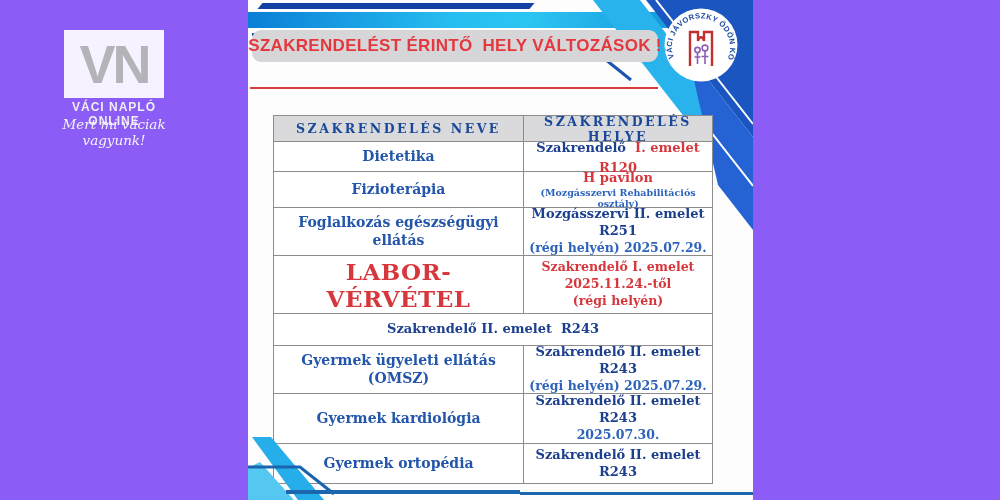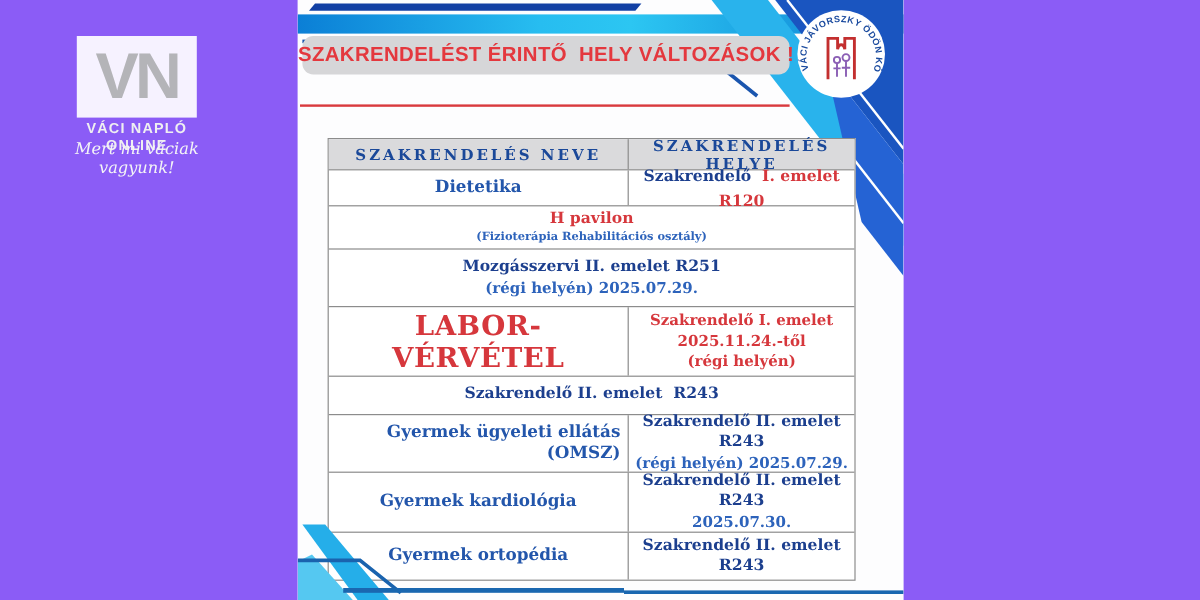--- a/index.html
+++ b/index.html
@@ -49,21 +49,21 @@
   .tr { display:flex; border-top:1px solid #8c8c8c; }
   .tr.head { border-top:none; background:#dadadc; }
   .cl { width:250px; border-right:1px solid #8c8c8c; display:flex; flex-direction:column;
         align-items:center; justify-content:center; text-align:center; padding:2px 6px; }
   .cr { flex:1; display:flex; flex-direction:column; align-items:center; justify-content:center;
         text-align:center; padding:2px 4px; }
   .head .cl, .head .cr { font-size:12.5px; font-weight:bold; color:#1a4899; letter-spacing:2.5px; }
   .h-head{height:25px;} .h-r1{height:30px;} .h-r2{height:36px;} .h-r3{height:48px;}
   .h-r4{height:58px;} .h-r5{height:32px;} .h-r6{height:48px;} .h-r7{height:50px;} .h-r8{height:40px;}
 
-  .nm { font-size:14px; font-weight:bold; color:#2356ab; line-height:1.25;text-align:right; }
+  .nm { font-size:14px; font-weight:bold; color:#2356ab; line-height:1.25; }
   .nm-big { font-size:23px; font-weight:bold; color:#d6373c; letter-spacing:0.5px; }
   .loc-navy { font-size:13px; font-weight:bold; color:#1c3f8e; line-height:1.3; white-space:pre-wrap; }
   .loc-red { font-size:13px; font-weight:bold; color:#d6373c; line-height:1.3; }
   .loc-note { font-size:12.5px; font-weight:bold; color:#2d63bb; line-height:1.3; }
   .loc-sub { font-size:9.5px; font-weight:bold; color:#2d63bb; line-height:1.2; }
   .loc-red-sm { font-size:12.5px; font-weight:bold; color:#d6373c; line-height:1.35; }
 </style>
 </head>
 <body>
 
@@ -124,27 +124,33 @@
       <div class="tr h-r1">
         <div class="cl">
             <span class="nm">Dietetika</span>
           </div>
         <div class="cr">
             <div><span class="loc-navy">Szakrendelő </span><span class="loc-red"> I. emelet R120</span></div>
           </div>
       </div>
 
       <div class="tr h-r2">
+        <div class="cl">
+            <span class="nm">Fizioterápia</span>
+          </div>
         <div class="cr">
           <span class="loc-red">H pavilon</span>
-          <span class="loc-sub">(Fizioterápia Rehabilitációs osztály)</span>
+          <span class="loc-sub">(Mozgásszervi Rehabilitációs osztály)</span>
         </div>
       </div>
 
       <div class="tr h-r3">
+        <div class="cl">
+            <span class="nm">Foglalkozás egészségügyi ellátás</span>
+          </div>
         <div class="cr">
           <span class="loc-navy">Mozgásszervi II. emelet R251</span>
           <span class="loc-note">(régi helyén) 2025.07.29.</span>
         </div>
       </div>
 
       <div class="tr h-r4">
         <div class="cl">
             <span class="nm-big">LABOR-VÉRVÉTEL</span>
           </div>

